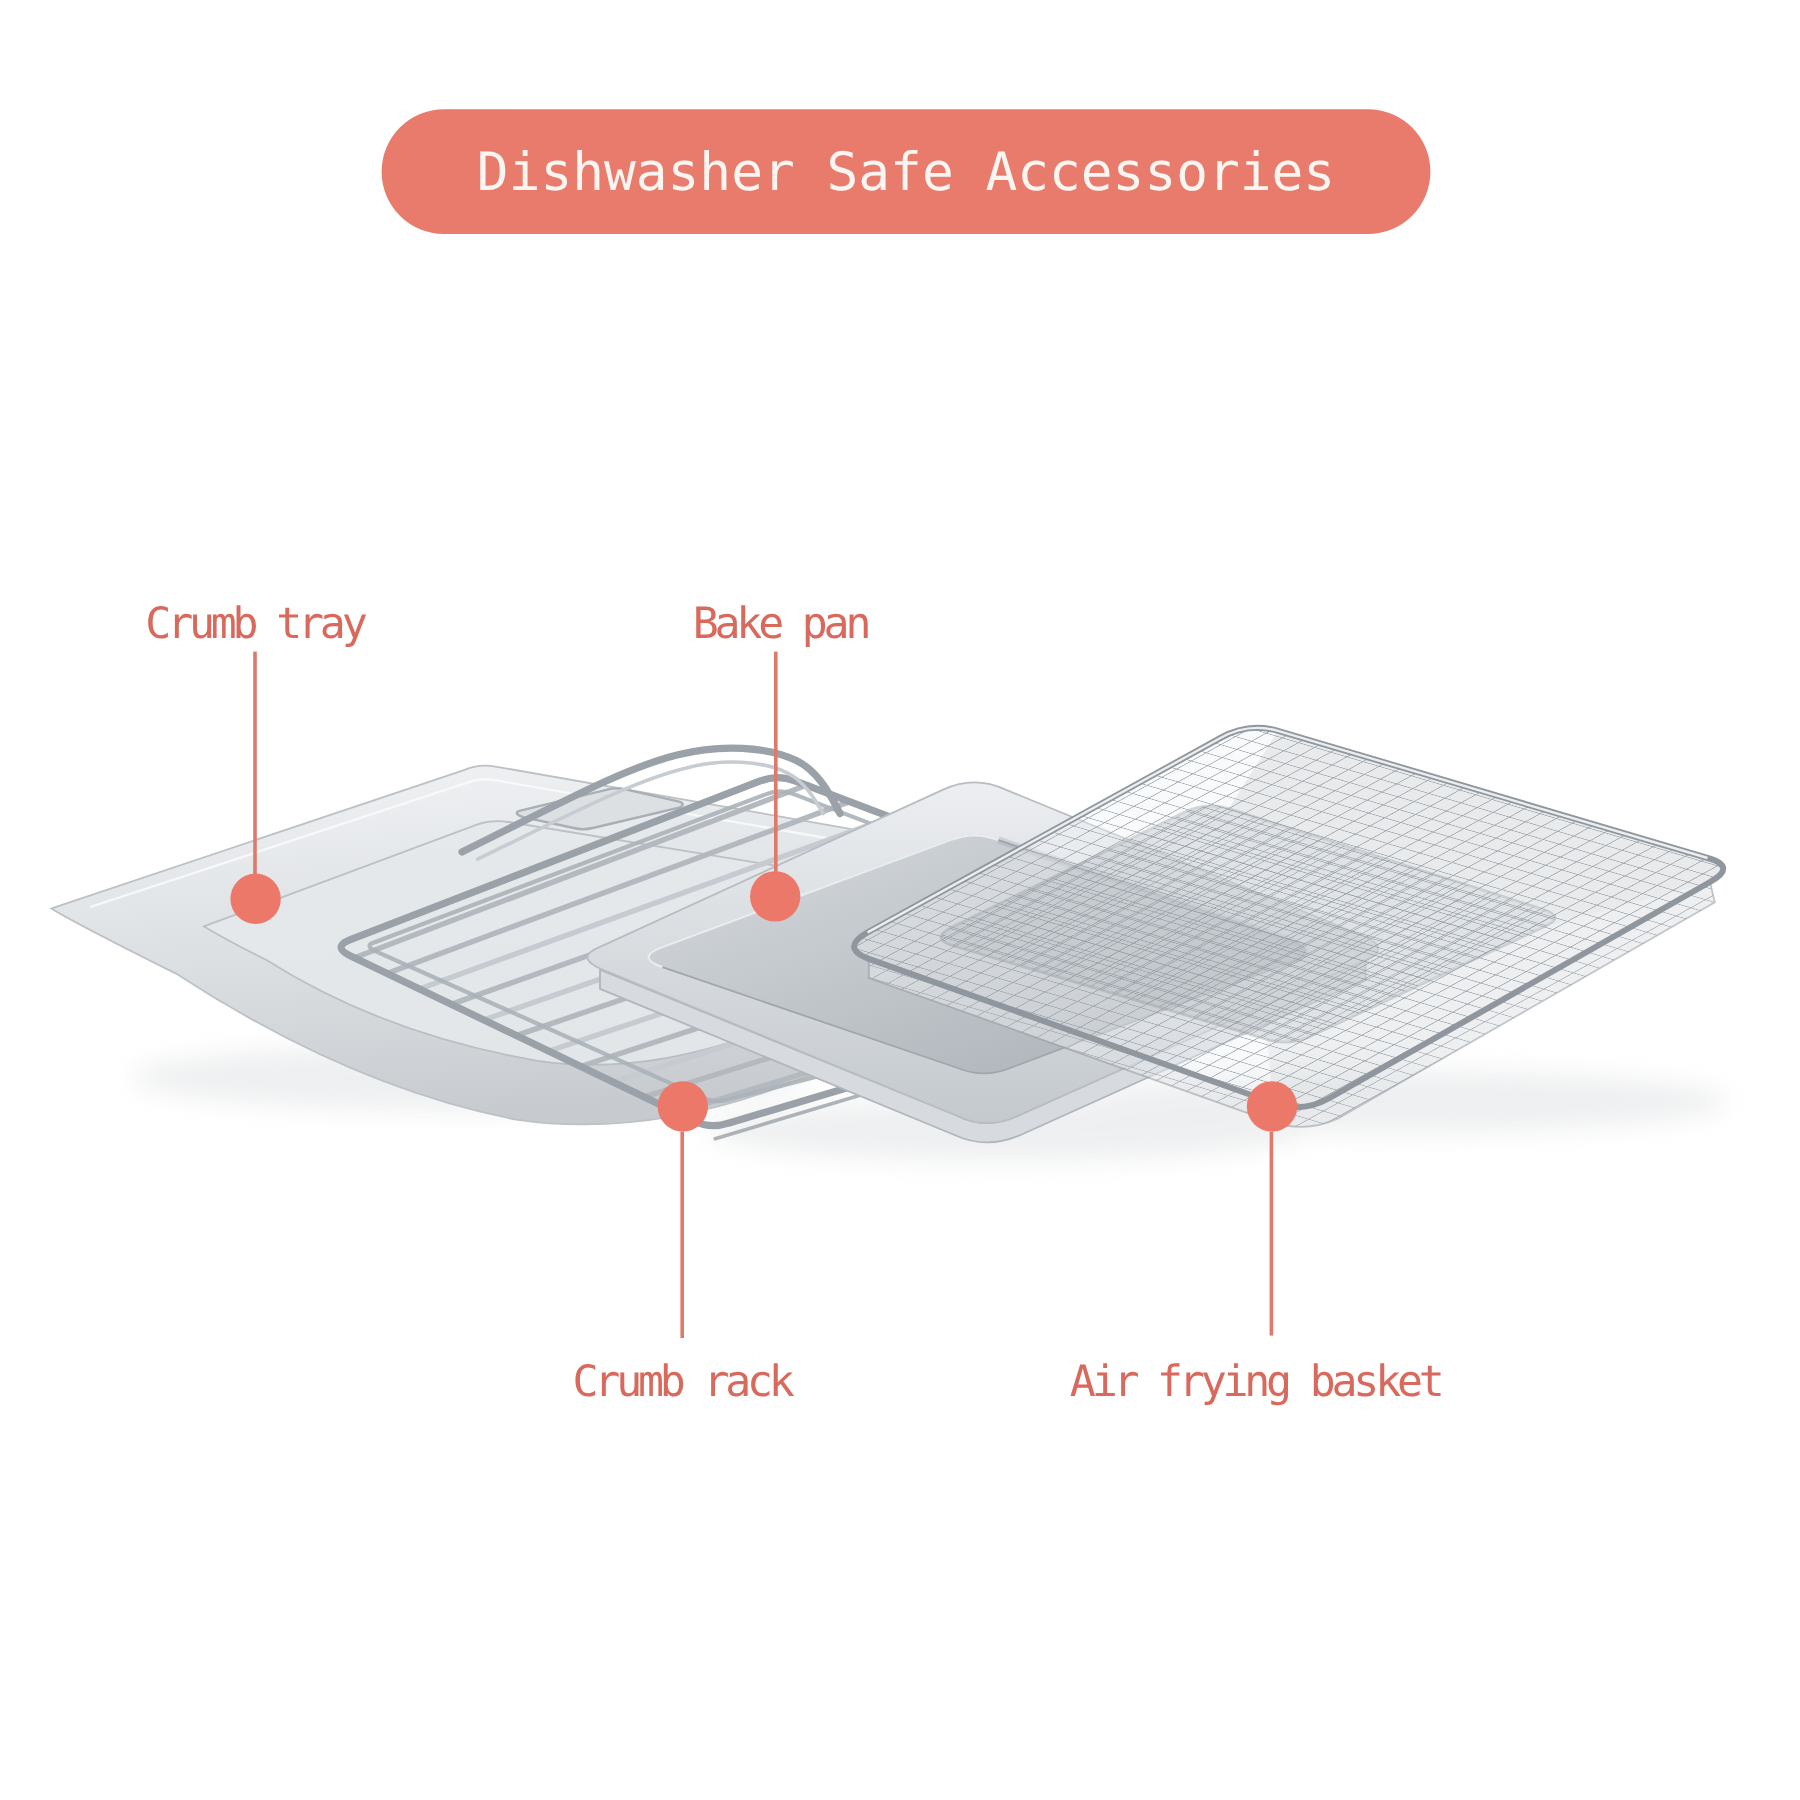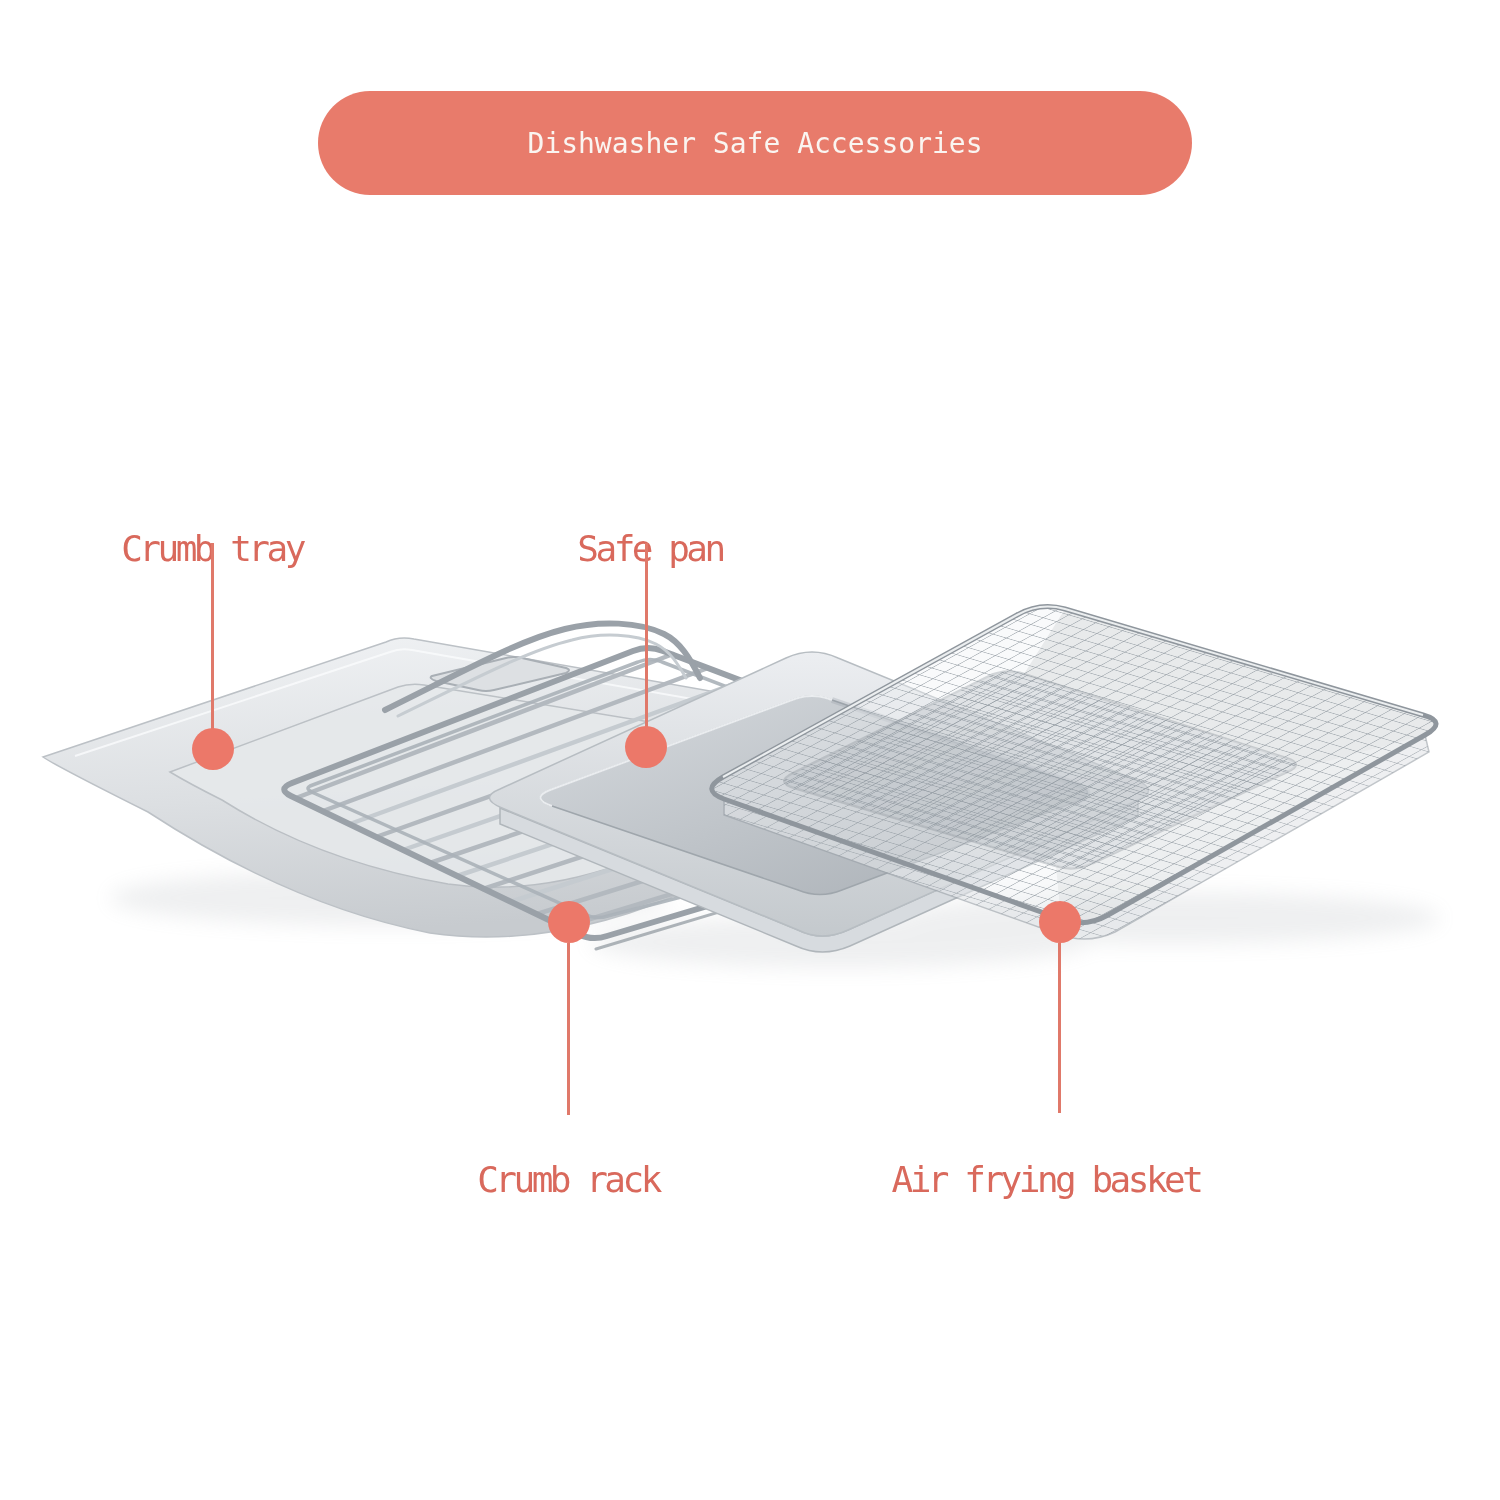--- a/index.html
+++ b/index.html
@@ -5,26 +5,26 @@
   html,body{margin:0;padding:0;}
   body{
     width:1500px;height:1500px;position:relative;overflow:hidden;
     background:#ffffff;
     font-family:"DejaVu Sans Mono","Liberation Mono",monospace;
   }
   .banner{
     position:absolute;left:318px;top:91px;width:874px;height:104px;
     background:#e87b6b;border-radius:52px;
     display:flex;align-items:center;justify-content:center;
-    color:#faf5f1;font-size:28px;letter-spacing:0px;white-space:nowrap;
+    color:#faf5f1;font-size:44px;letter-spacing:0px;white-space:nowrap;
   }
   .illustration{position:absolute;left:0;top:0;width:1500px;height:1500px;}
   .callout-label{
     position:absolute;height:44px;line-height:44px;text-align:center;
-    color:#d9695c;font-size:36px;letter-spacing:-3.5px;white-space:nowrap;margin-top:28px;
+    color:#d9695c;font-size:36px;letter-spacing:-3.5px;white-space:nowrap;
   }
   .callout-line{position:absolute;width:3px;background:#e0796a;}
   .callout-dot{
     position:absolute;width:42px;height:42px;border-radius:50%;
     background:#ec7869;
   }
   #lbl-crumb{left:62px;top:499px;width:300px;}
   #line-crumb{left:211px;top:543px;height:186px;}
   #dot-crumb{left:192px;top:728px;}
   #lbl-bake{left:500px;top:499px;width:300px;}
@@ -150,21 +150,21 @@
              L1108 915 Q1085 928 1061 919 L724 799 Q700 790 723 777 Z" fill="url(#meshA)" stroke="#8f969d" stroke-width="5" stroke-linejoin="round"></path>
 
     <path d="M723 777 L1017 615 Q1040 602 1065 609 L1423 715" fill="none" stroke="#f5f7f8" stroke-width="2" opacity="0.9"></path>
   </g>
 </svg>
 
 <div class="callout-label" id="lbl-crumb">Crumb tray</div>
 <div class="callout-line" id="line-crumb"></div>
 <div class="callout-dot" id="dot-crumb"></div>
 
-<div class="callout-label" id="lbl-bake">Safe pan</div>
+<div class="callout-label" id="lbl-bake">Bake pan</div>
 <div class="callout-line" id="line-bake"></div>
 <div class="callout-dot" id="dot-bake"></div>
 
 <div class="callout-dot" id="dot-wire"></div>
 <div class="callout-line" id="line-wire"></div>
 <div class="callout-label" id="lbl-wire">Crumb rack</div>
 
 <div class="callout-dot" id="dot-air"></div>
 <div class="callout-line" id="line-air"></div>
 <div class="callout-label" id="lbl-air">Air frying basket</div>

